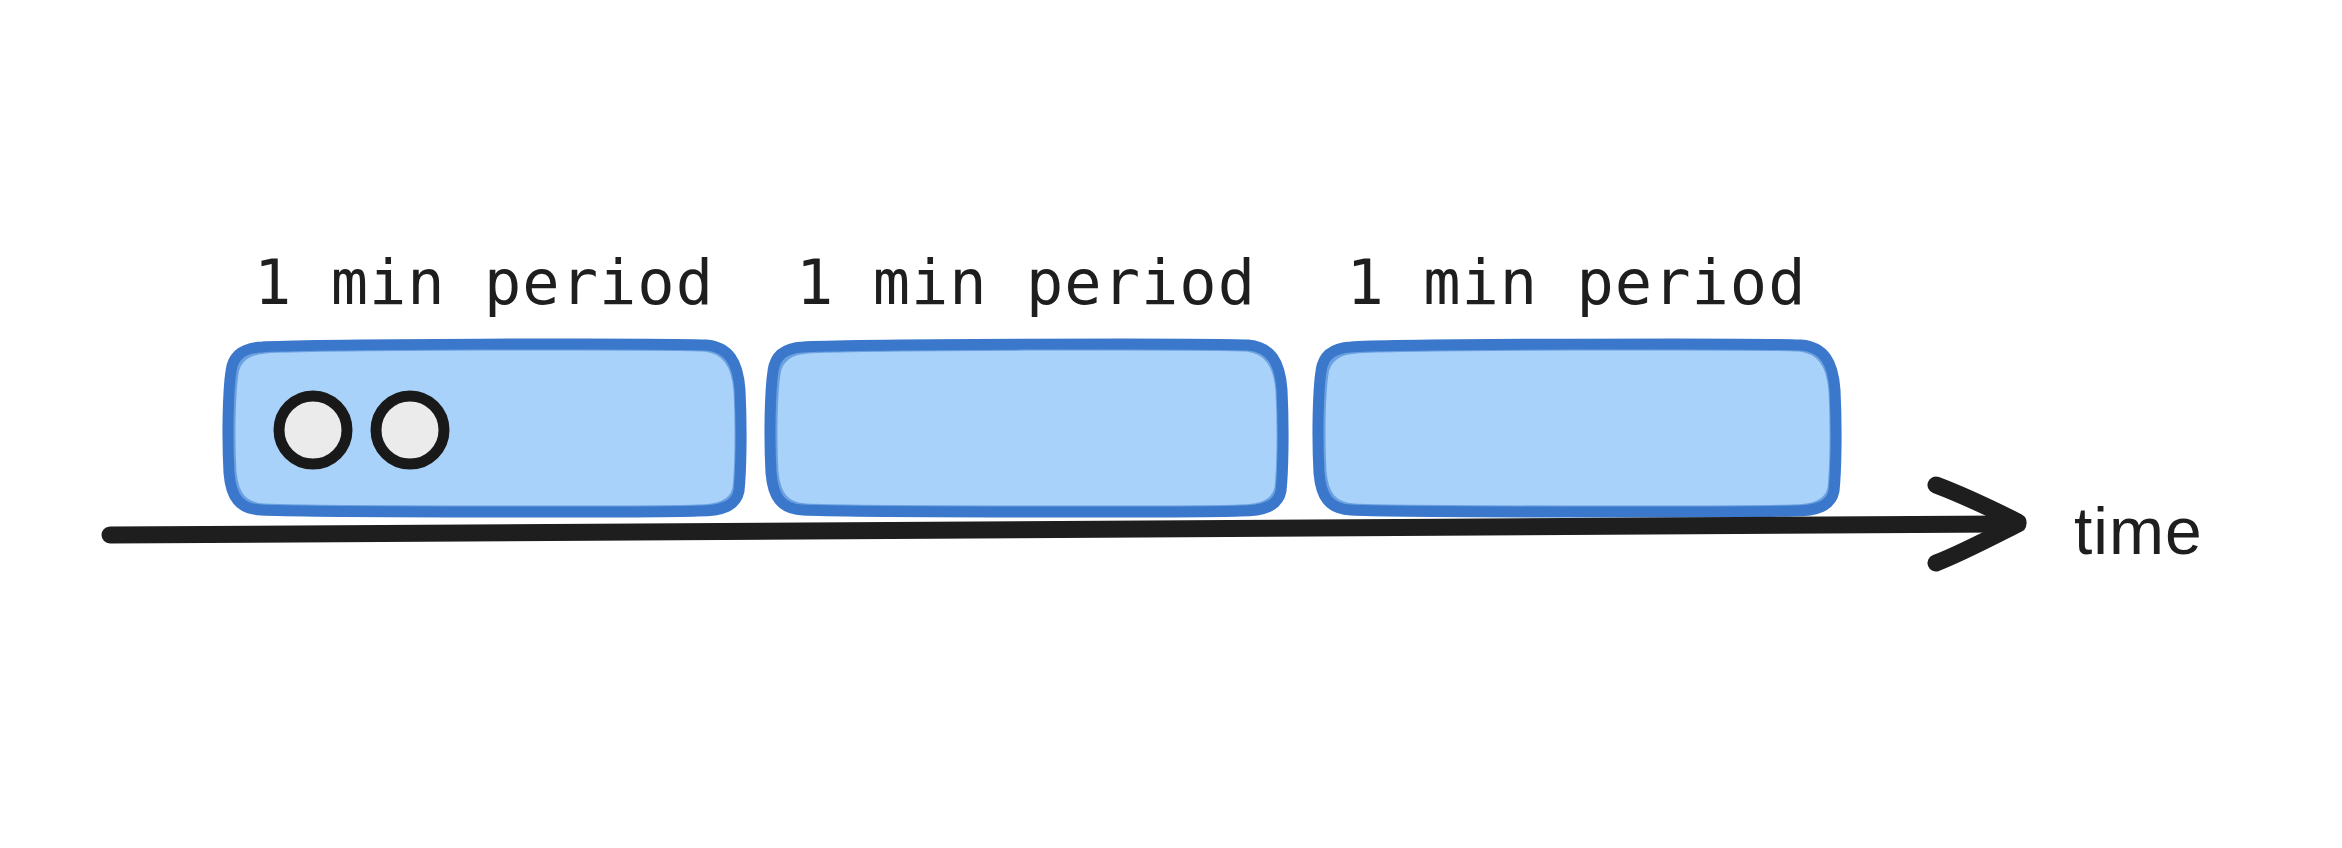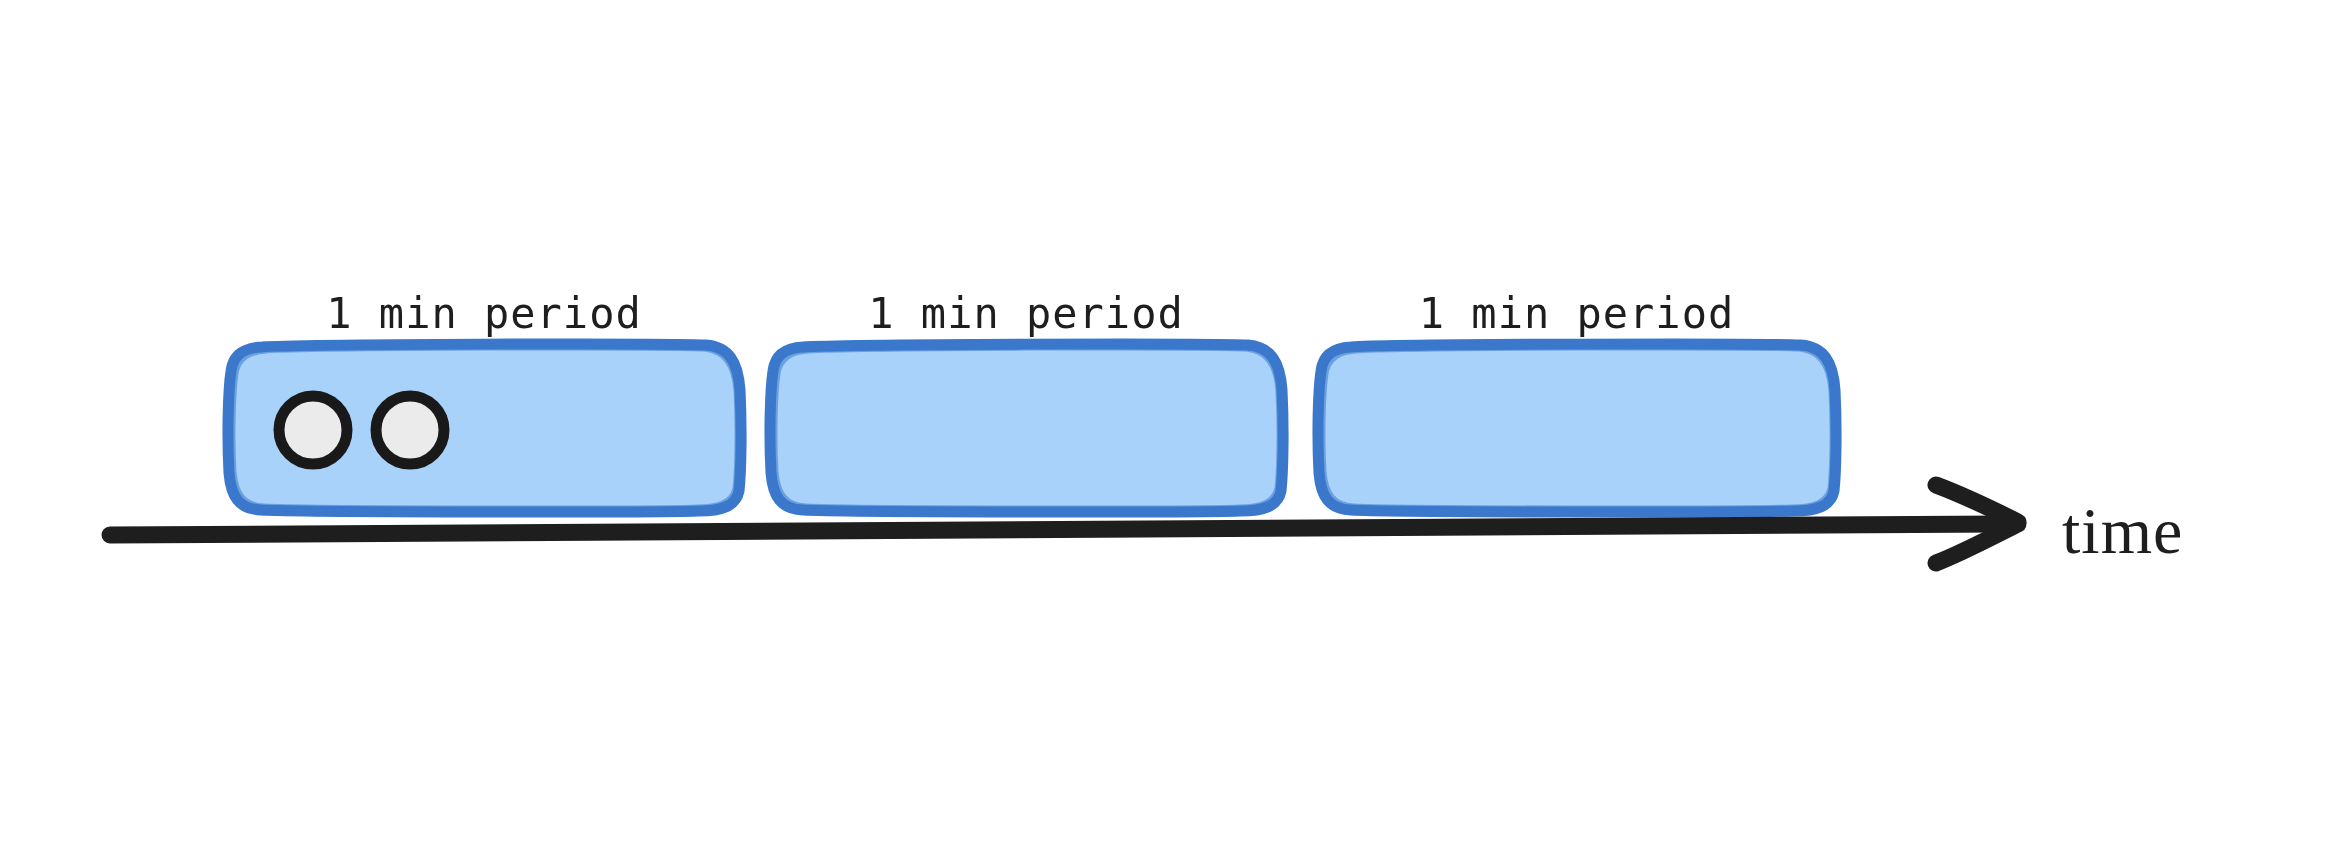--- a/index.html
+++ b/index.html
@@ -28,45 +28,45 @@
     left: 0;
     width: 2342px;
     height: 848px;
     display: block;
   }
 
   
   .period-label {
     position: absolute;
     font-family: "DejaVu Sans Mono", "Liberation Mono", monospace;
-    font-size: 42px;
+    font-size: 62px;
     font-weight: 500;
     letter-spacing: 1px;
     color: #1e1e1e;
     white-space: nowrap;
     text-align: center;
     line-height: 1;
     user-select: none;
-    margin-top: 41px;
   }
 
   #period-label-0 { left: 228px; top: 252px; width: 512px; }
   #period-label-1 { left: 770px; top: 252px; width: 512px; }
   #period-label-2 { left: 1318px; top: 252px; width: 517px; }
 
   .axis-label {
     position: absolute;
-    font-family: Liberation Serif, serif;
+    font-family: Liberation Sans, sans-serif;
     font-size: 66px;
     font-weight: 500;
     letter-spacing: 1px;
     color: #1e1e1e;
     white-space: nowrap;
     line-height: 1;
     user-select: none;
+    margin-left: 12px;
   }
 
   #time-axis-label { left: 2062px; top: 498px; }
 </style>
 </head>
 <body>
 
 <div id="diagram-root">
 
   <svg id="diagram-canvas" viewBox="0 0 2342 848" xmlns="http://www.w3.org/2000/svg">

